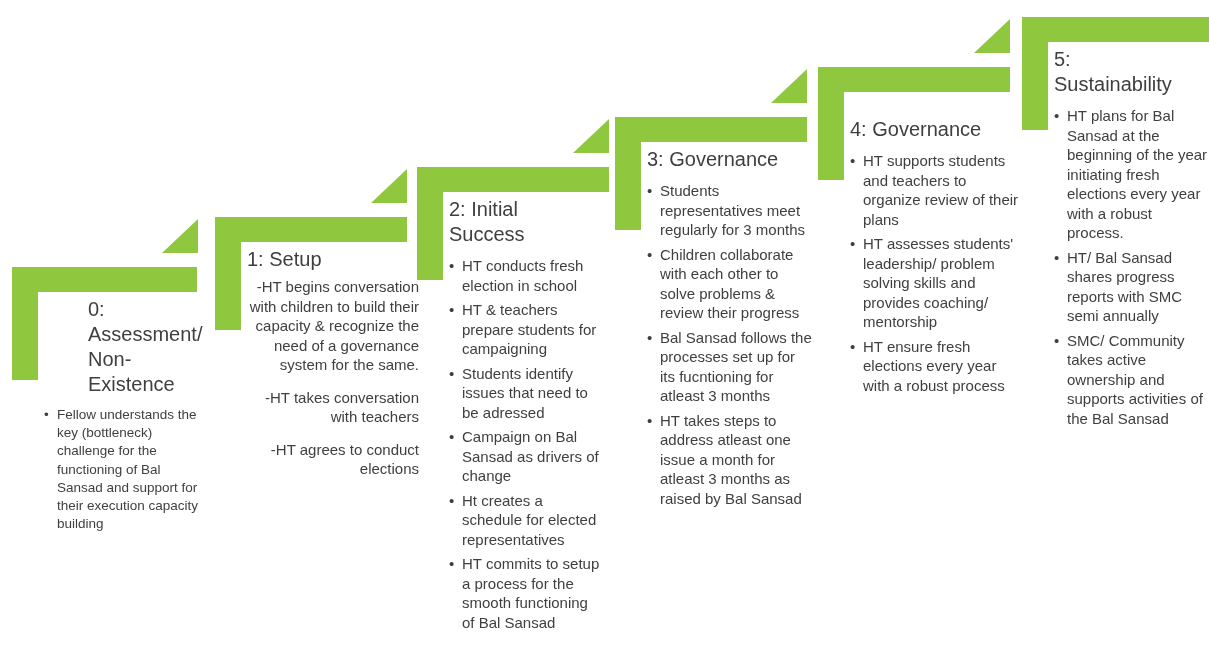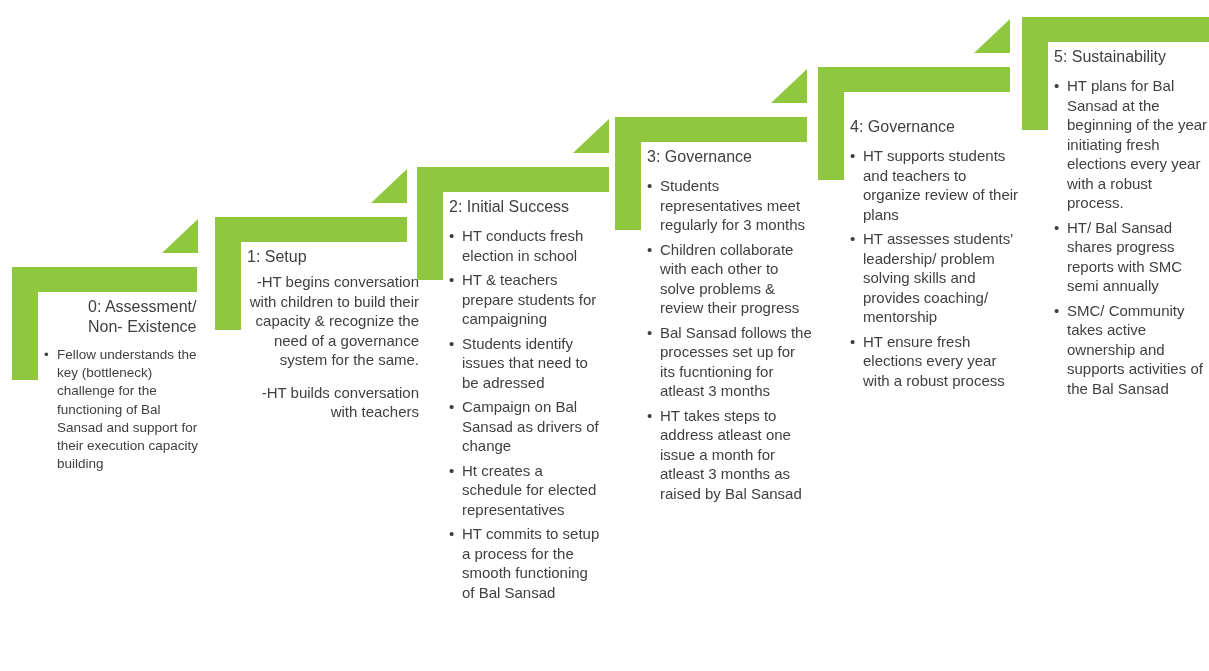--- a/index.html
+++ b/index.html
@@ -9,21 +9,21 @@
     width:1209px; height:671px; position:relative; overflow:hidden;
     background:#ffffff; color:var(--txt);
     font-family:"Liberation Sans", sans-serif;
   }
   .step { position:absolute; width:202px; }
   .hbar { position:absolute; top:0; left:0; width:192px; height:25px; background:var(--g); }
   .vbar { position:absolute; top:0; left:0; width:26px; height:113px; background:var(--g); }
   .tri  { position:absolute; top:-48px; left:156px; width:36px; height:34px; background:var(--g);
           clip-path:polygon(100% 0, 100% 100%, 0 100%); }
   .content { position:absolute; top:30px; left:32px; }
-  .title { font-size:16px; line-height:1.25; max-width:140px; margin-bottom:9px; }
+  .title { font-size:20px; line-height:1.25; max-width:140px; margin-bottom:9px; }
   .item  { display:flex; font-size:15px; line-height:1.3; margin-bottom:5px; }
   .marker { flex:0 0 13px; width:13px; }
   .txt { flex:1 1 auto; }
 
   
   .s0 { left:12px;   top:267px; }
   .s1 { left:215px;  top:217px; }
   .s2 { left:417px;  top:167px; }
   .s3 { left:615px;  top:117px; }
   .s4 { left:818px;  top:67px;  }
@@ -65,21 +65,24 @@
   <div class="step s1">
     <div class="tri"></div>
     <div class="hbar"></div>
     <div class="vbar"></div>
     <div class="content">
       <div class="title">1: Setup</div>
       <div class="item">
         <span class="txt">-HT begins conversation with children to build their capacity &amp; recognize the need of a governance system for the same.</span>
       </div>
       <div class="item">
-        <span class="txt">-HT builds conversation with teachers</span>
+        <span class="txt">-HT takes conversation with teachers</span>
+      </div>
+      <div class="item">
+        <span class="txt">-HT agrees to conduct elections</span>
       </div>
     </div>
   </div>
 
   <div class="step s2">
     <div class="tri"></div>
     <div class="hbar"></div>
     <div class="vbar"></div>
     <div class="content">
       <div class="title">2: Initial Success</div>

